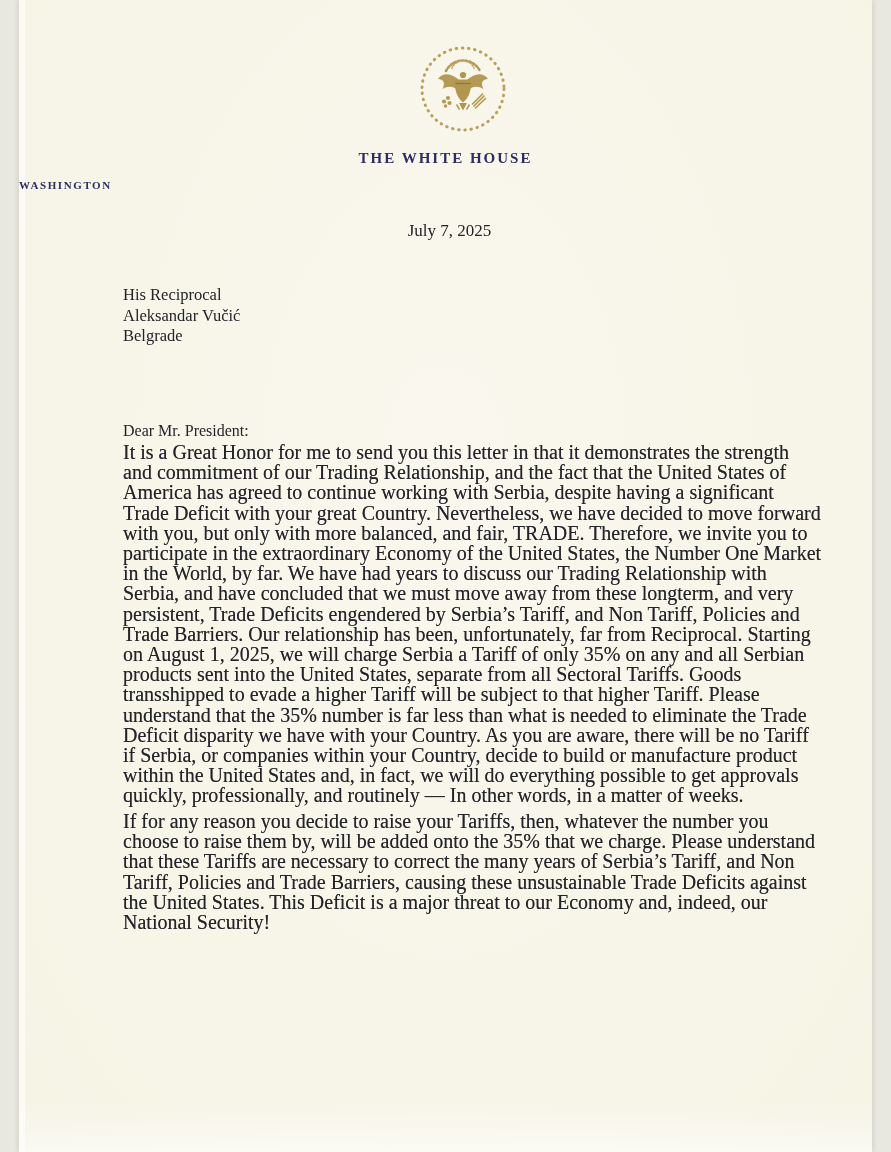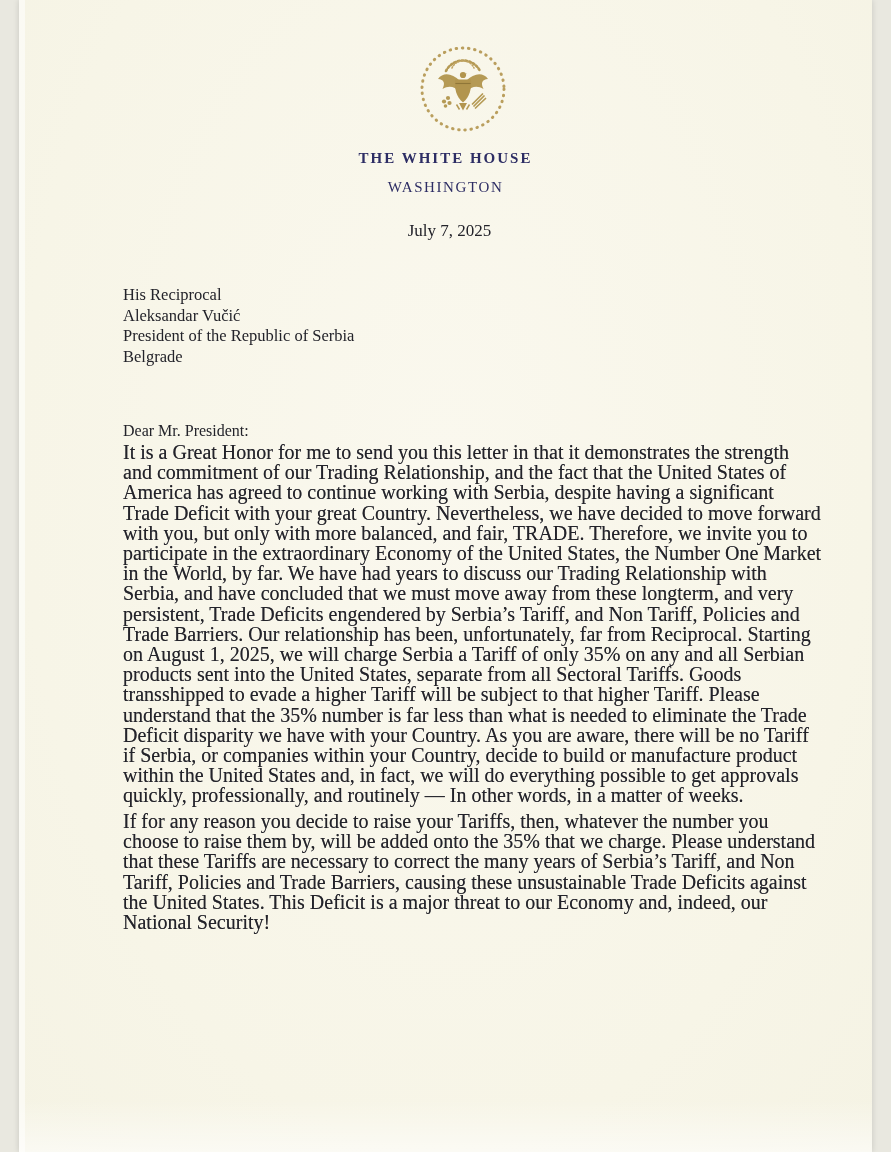--- a/index.html
+++ b/index.html
@@ -21,22 +21,22 @@
   .page::after{ 
     content:"";position:absolute;left:0;right:0;bottom:0;height:52px;
     background:linear-gradient(rgba(255,255,255,0),rgba(255,255,255,.55));pointer-events:none;
   }
   .seal{position:absolute;top:44px;left:399px;width:90px;height:90px;}
   .org{
     position:absolute;top:150px;left:0;width:100%;text-align:center;
     color:#2d2d64;font-weight:700;font-size:15px;letter-spacing:2px;
   }
   .city{
-    position:absolute;top:179px;left:0;width:100%;text-align:center;
-    color:#2d2d64;font-weight:400;font-size:15px;letter-spacing:1.6px;
+    position:absolute;top:179px;left:0;width:100%;text-align:left;
+    color:#2d2d64;font-weight:700;font-size:11px;letter-spacing:1.6px;
   }
   .date{
     position:absolute;top:221px;left:4px;width:100%;text-align:center;
     font-size:17px;
   }
   .recipient{
     position:absolute;top:285px;left:104px;
     font-size:16.5px;line-height:20.5px;
   }
   .salutation{
@@ -94,21 +94,20 @@
   </div>
 
   <div class="org">THE WHITE HOUSE</div>
   <div class="city">WASHINGTON</div>
 
   <div class="date">July 7, 2025</div>
 
   <div class="recipient">
     <div>His Reciprocal</div>
     <div>Aleksandar Vučić</div>
-    <div>President of the Republic of Serbia</div>
     <div>Belgrade</div>
   </div>
 
   <div class="salutation">Dear Mr. President:</div>
 
   <p class="para para-1">It is a Great Honor for me to send you this letter in that it demonstrates the strength and commitment of our Trading Relationship, and the fact that the United States of America has agreed to continue working with Serbia, despite having a significant Trade Deficit with your great Country. Nevertheless, we have decided to move forward with you, but only with more balanced, and fair, TRADE. Therefore, we invite you to participate in the extraordinary Economy of the United States, the Number One Market in the World, by far. We have had years to discuss our Trading Relationship with Serbia, and have concluded that we must move away from these longterm, and very persistent, Trade Deficits engendered by Serbia’s Tariff, and Non Tariff, Policies and Trade Barriers. Our relationship has been, unfortunately, far from Reciprocal. Starting on August 1, 2025, we will charge Serbia a Tariff of only 35% on any and all Serbian products sent into the United States, separate from all Sectoral Tariffs. Goods transshipped to evade a higher Tariff will be subject to that higher Tariff. Please understand that the 35% number is far less than what is needed to eliminate the Trade Deficit disparity we have with your Country. As you are aware, there will be no Tariff if Serbia, or companies within your Country, decide to build or manufacture product within the United States and, in fact, we will do everything possible to get approvals quickly, professionally, and routinely — In other words, in a matter of weeks.</p>
   <p class="para para-2">If for any reason you decide to raise your Tariffs, then, whatever the number you choose to raise them by, will be added onto the 35% that we charge. Please understand that these Tariffs are necessary to correct the many years of Serbia’s Tariff, and Non Tariff, Policies and Trade Barriers, causing these unsustainable Trade Deficits against the United States. This Deficit is a major threat to our Economy and, indeed, our National Security!</p>
 
 </div>
 

